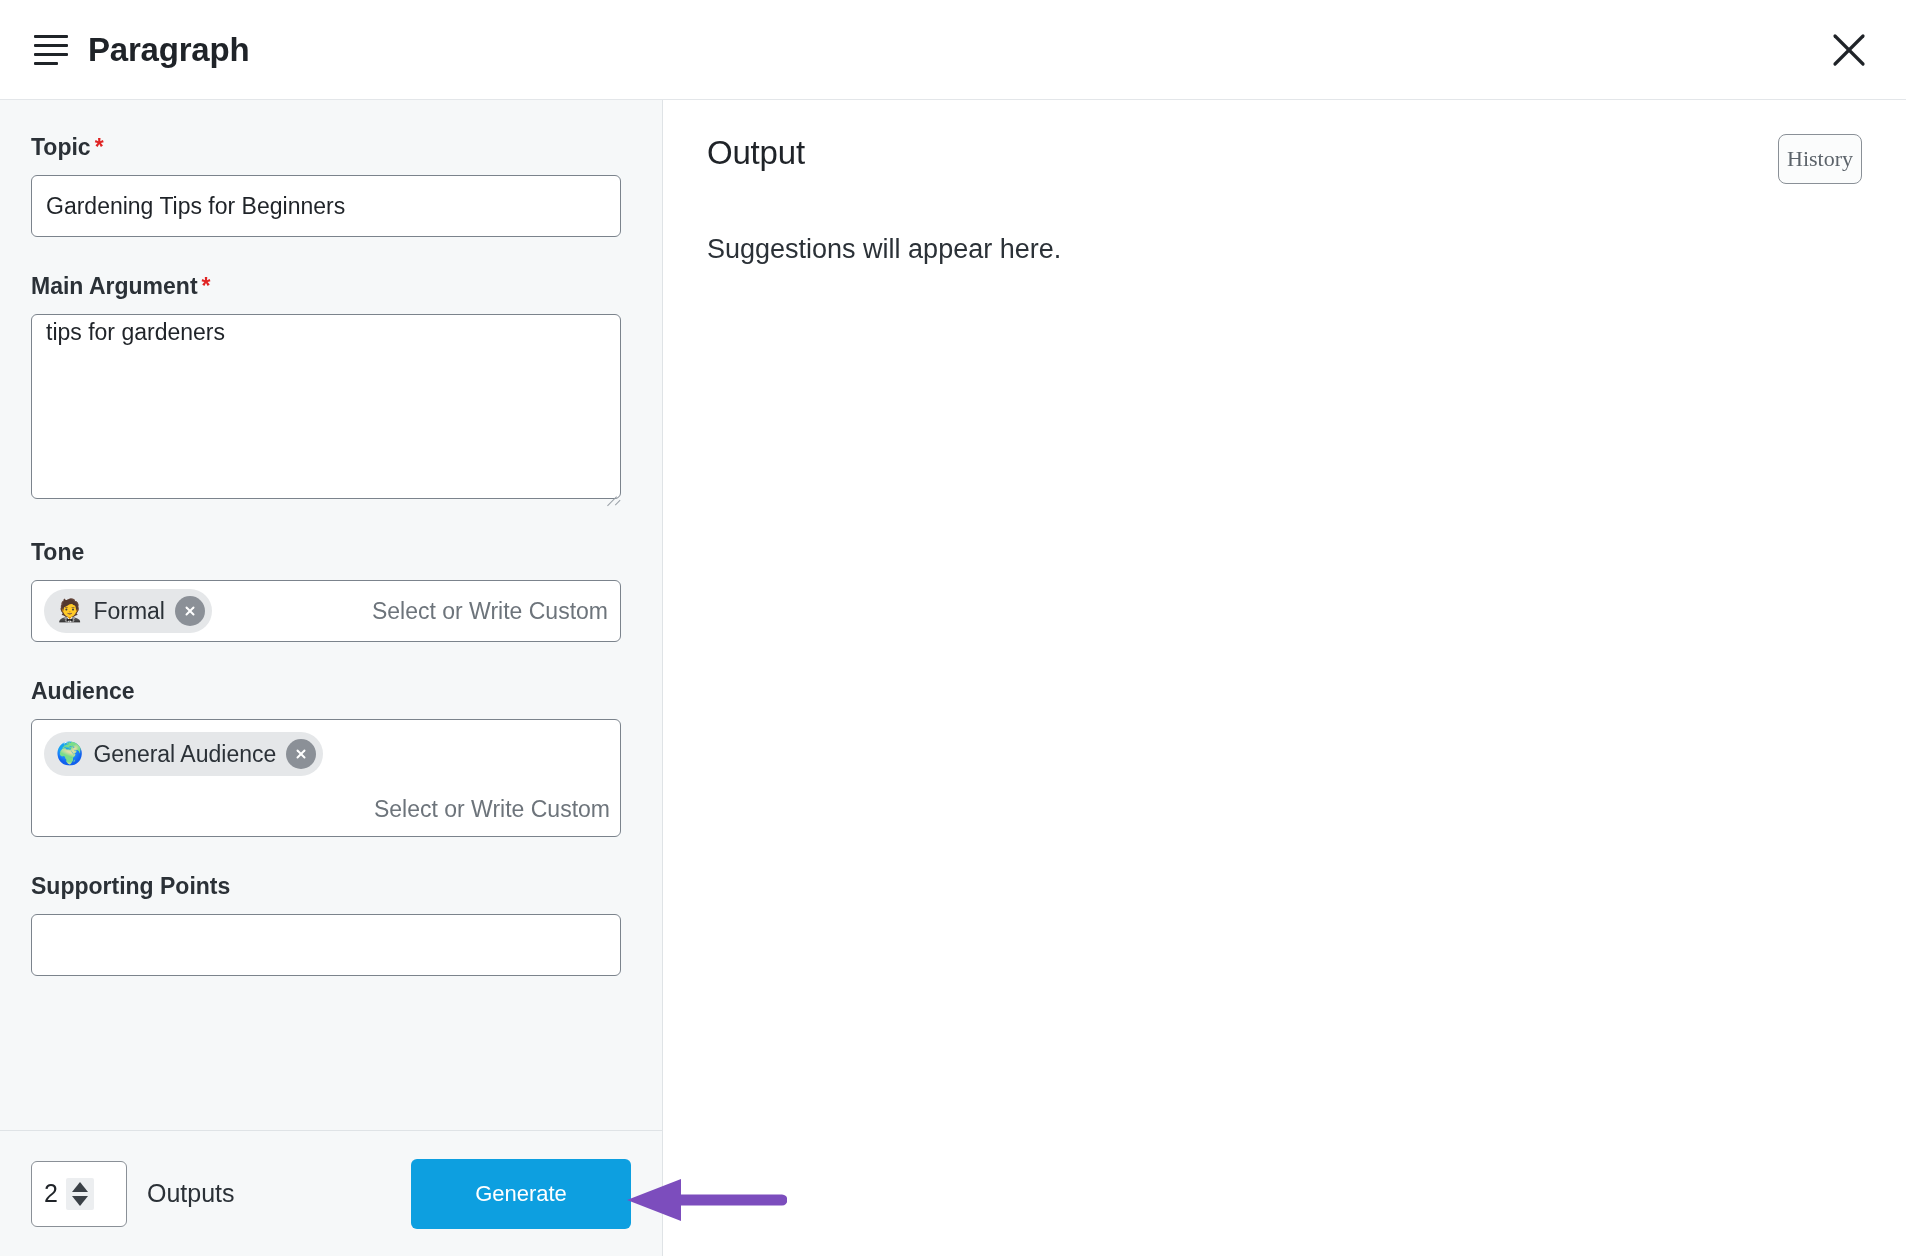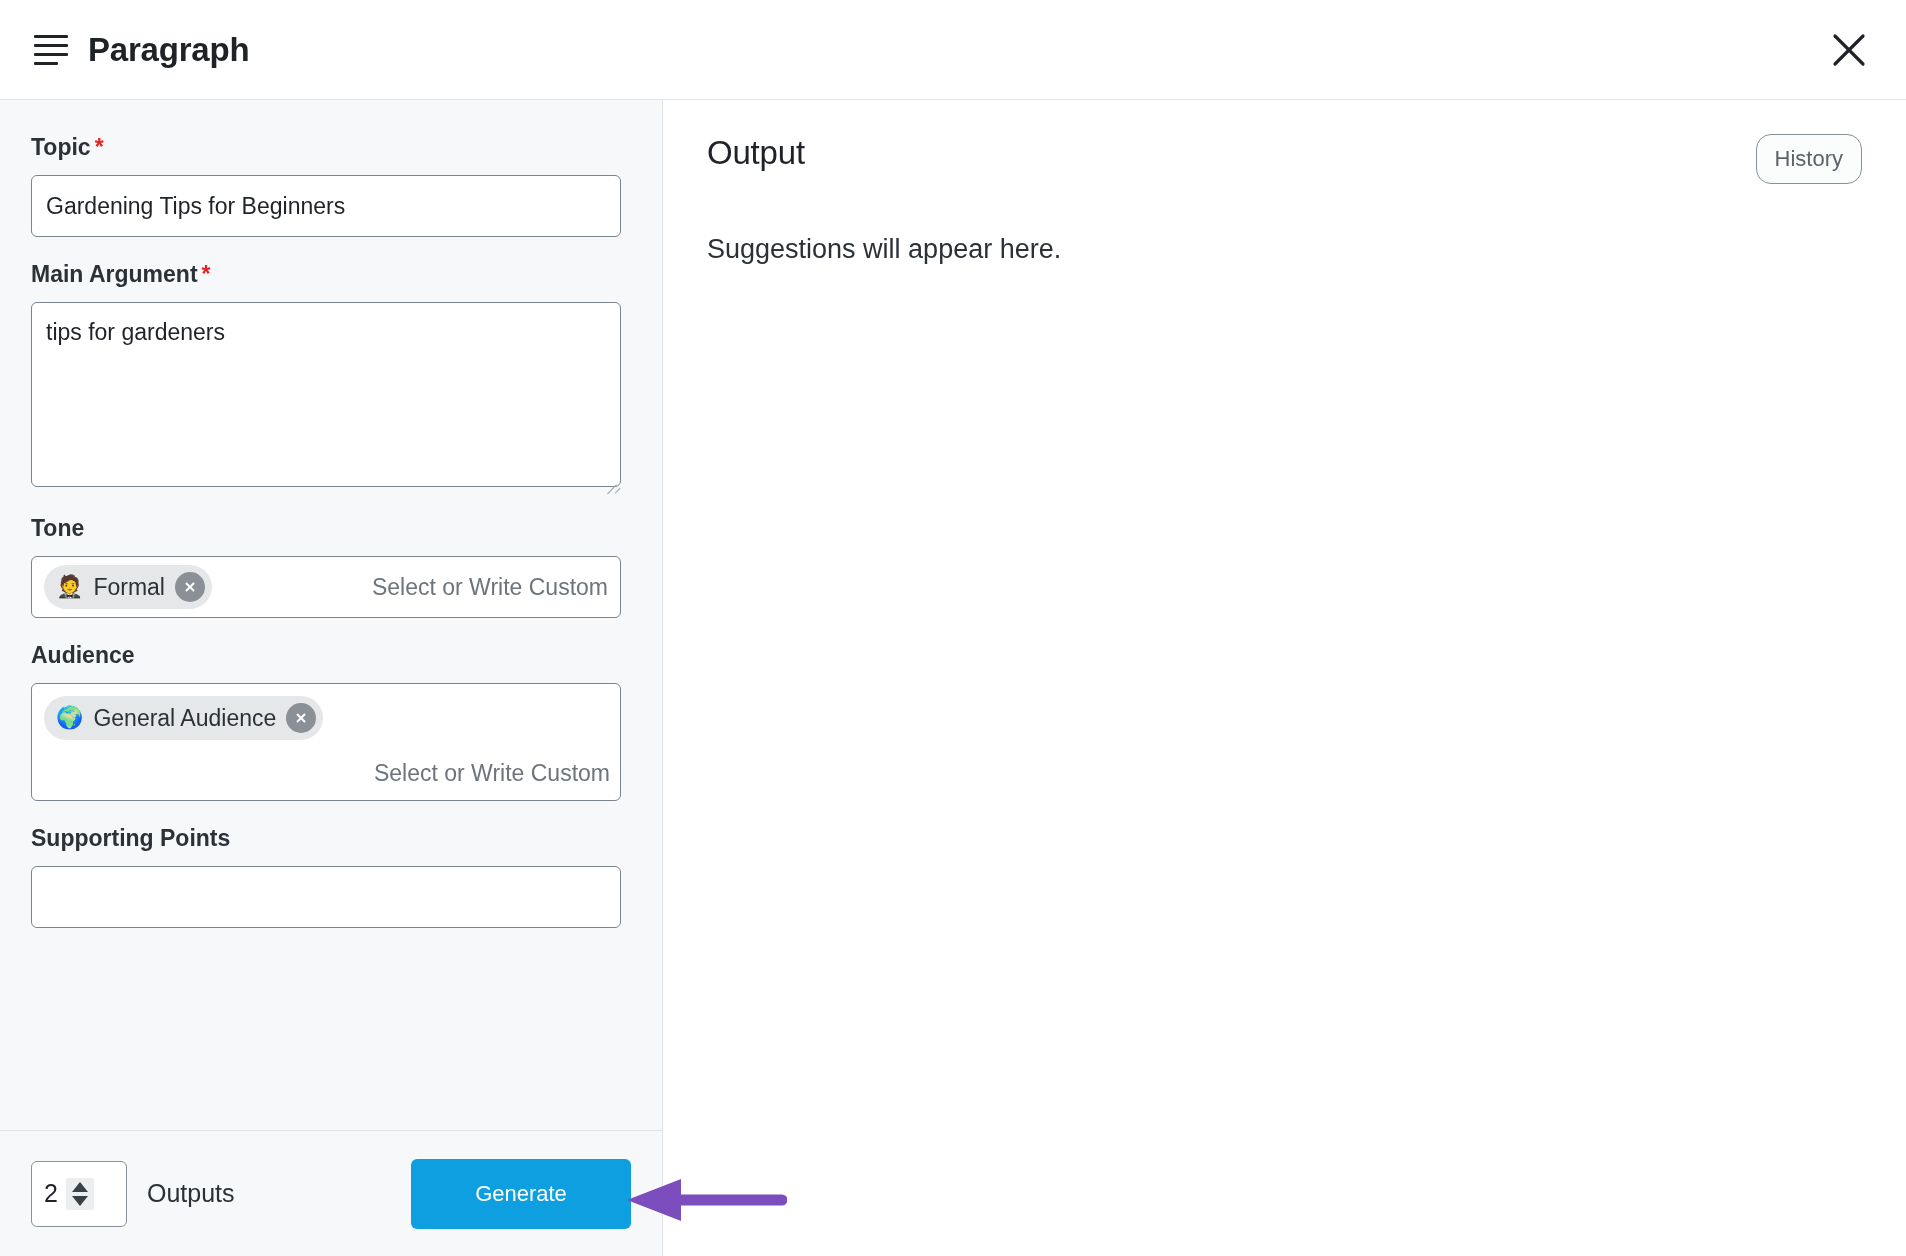--- a/index.html
+++ b/index.html
@@ -75,21 +75,21 @@
     border-right: 1px solid #dfe3e6;
     display: flex; flex-direction: column;
     position: relative;
   }
   .form-scroll {
     flex: 1;
     overflow: hidden;
     padding: 34px 41px 0 31px;
     position: relative;
   }
-  .field { margin-bottom: 24px; }
+  .field { margin-bottom: 36px; }
   .field-label {
     font-size: 23px;
     font-weight: bold;
     color: #2b3137;
     margin-bottom: 14px;
     display: block;
   }
   .req { color: #e02424; font-weight: bold; margin-left: 4px; }
 
   .text-input {
@@ -108,21 +108,21 @@
 
   .textarea-box {
     width: 100%;
     height: 185px;
     border: 1px solid #7b838c;
     border-radius: 6px;
     background: #ffffff;
     font-size: 23px;
     font-family: "Liberation Sans", sans-serif;
     color: #1f2328;
-    padding: 16px 14px;
+    padding: 4px 14px;
     outline: none;
     resize: none;
     position: relative;
     overflow: hidden;
   }
   .ta-wrap { position: relative; }
   .resize-grip {
     position: absolute;
     right: 4px; bottom: 4px;
     width: 16px; height: 16px;
@@ -260,26 +260,26 @@
     justify-content: space-between;
   }
   .output-title {
     font-size: 33px;
     font-weight: normal;
     color: #1f2328;
     letter-spacing: -0.2px;
   }
   .history-btn {
     border: 1px solid #8a9097;
-    border-radius: 15px;
+    border-radius: 8px;
     background: #fbfcfc;
     color: #5c636a;
     font-size: 22px;
-    font-family: Liberation Sans, sans-serif;
-    padding: 11px 18px;
+    font-family: Liberation Serif, serif;
+    padding: 11px 8px;
     cursor: pointer;
   }
   .suggestions-text {
     margin-top: 50px;
     font-size: 27px;
     color: #2b3137;
   }
   .callout {
     margin-top: 47px;
     background: #fdf7ed;

